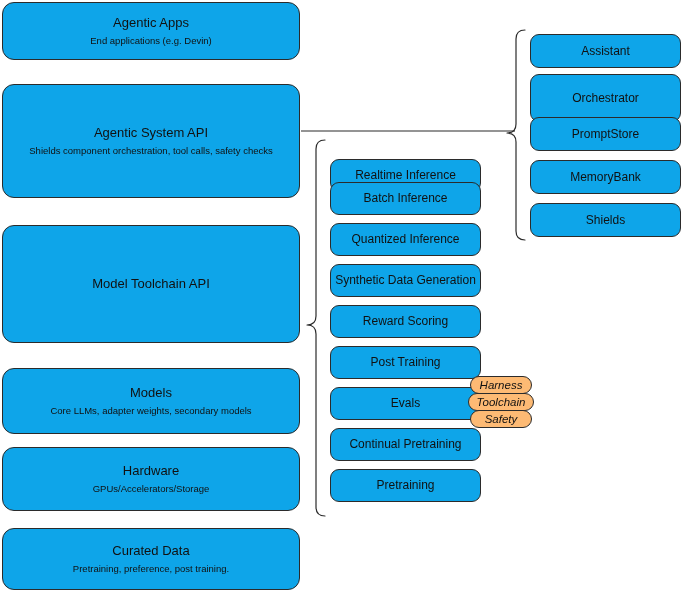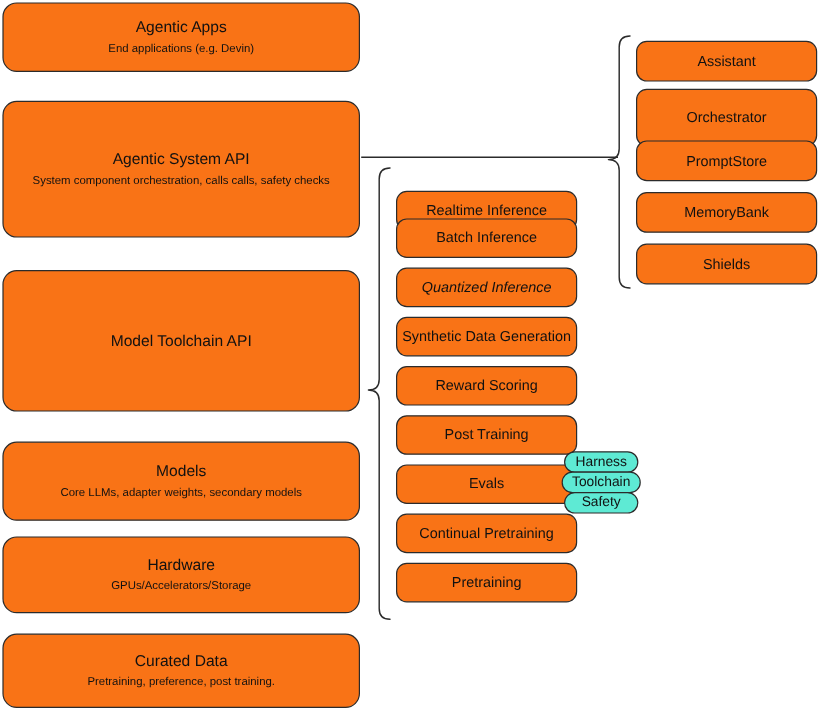--- a/index.html
+++ b/index.html
@@ -17,21 +17,21 @@
   }
   #diagram {
     position: absolute;
     left: 0; top: 0;
     width: 682px;
     height: 591px;
   }
   .node {
     position: absolute;
     box-sizing: border-box;
-    background: #f97316;
+    background: #0ea5e9;
     border: 1.1px solid #2b2b2b;
     border-radius: 10px;
     display: flex;
     flex-direction: column;
     align-items: center;
     justify-content: center;
     text-align: center;
   }
   .stack-node {
     border-radius: 12px;
@@ -54,27 +54,28 @@
   }
   .pill-label {
     font-size: 12px;
     line-height: 15px;
     color: #111111;
     white-space: nowrap;
   }
   .chip {
     position: absolute;
     box-sizing: border-box;
-    background: #5eead4;
+    background: #fdba74;
     border: 1.1px solid #2b2b2b;
     border-radius: 10px;
     display: flex;
     align-items: center;
     justify-content: center;
     text-align: center;
+    font-style: italic;
   }
   .chip-label {
     font-size: 11.5px;
     line-height: 14px;
     color: #111111;
     white-space: nowrap;
   }
   .brace-svg, .connector-svg {
     position: absolute;
     overflow: visible;
@@ -96,21 +97,21 @@
 
 <div id="diagram">
 
   <div id="stack-layers">
       <div class="node stack-node" style="left: 2px; top: 2px; width: 298px; height: 58px;">
         <div class="stack-title">Agentic Apps</div>
         <div class="stack-sub">End applications (e.g. Devin)</div>
       </div>
       <div class="node stack-node" style="left: 2px; top: 84px; width: 298px; height: 114px;">
         <div class="stack-title">Agentic System API</div>
-        <div class="stack-sub">System component orchestration, calls calls, safety checks</div>
+        <div class="stack-sub">Shields component orchestration, tool calls, safety checks</div>
       </div>
       <div class="node stack-node" style="left: 2px; top: 225px; width: 298px; height: 118px;">
         <div class="stack-title">Model Toolchain API</div>
       </div>
       <div class="node stack-node" style="left: 2px; top: 368px; width: 298px; height: 66px;">
         <div class="stack-title">Models</div>
         <div class="stack-sub">Core LLMs, adapter weights, secondary models</div>
       </div>
       <div class="node stack-node" style="left: 2px; top: 447px; width: 298px; height: 64px;">
         <div class="stack-title">Hardware</div>
@@ -134,21 +135,21 @@
     <path id="toolchain-brace-path" class="brace-path" d="M 325 140 Q 316 140 316 149 L 316 316 Q 316 325 307 325 Q 316 325 316 334 L 316 507 Q 316 516 325 516"></path>
   </svg>
 
   <div id="toolchain-nodes">
       <div class="node pill-node" style="left: 330px; top: 159px; width: 151px; height: 33px;">
         <div class="pill-label">Realtime Inference</div>
       </div>
       <div class="node pill-node" style="left: 330px; top: 182px; width: 151px; height: 33px;">
         <div class="pill-label">Batch Inference</div>
       </div>
-      <div class="node pill-node" style="left: 330px; top: 223px; width: 151px; height: 33px; font-style: italic;">
+      <div class="node pill-node" style="left: 330px; top: 223px; width: 151px; height: 33px;">
         <div class="pill-label">Quantized Inference</div>
       </div>
       <div class="node pill-node" style="left: 330px; top: 264px; width: 151px; height: 33px;">
         <div class="pill-label">Synthetic Data Generation</div>
       </div>
       <div class="node pill-node" style="left: 330px; top: 305px; width: 151px; height: 33px;">
         <div class="pill-label">Reward Scoring</div>
       </div>
       <div class="node pill-node" style="left: 330px; top: 346px; width: 151px; height: 33px;">
         <div class="pill-label">Post Training</div>

